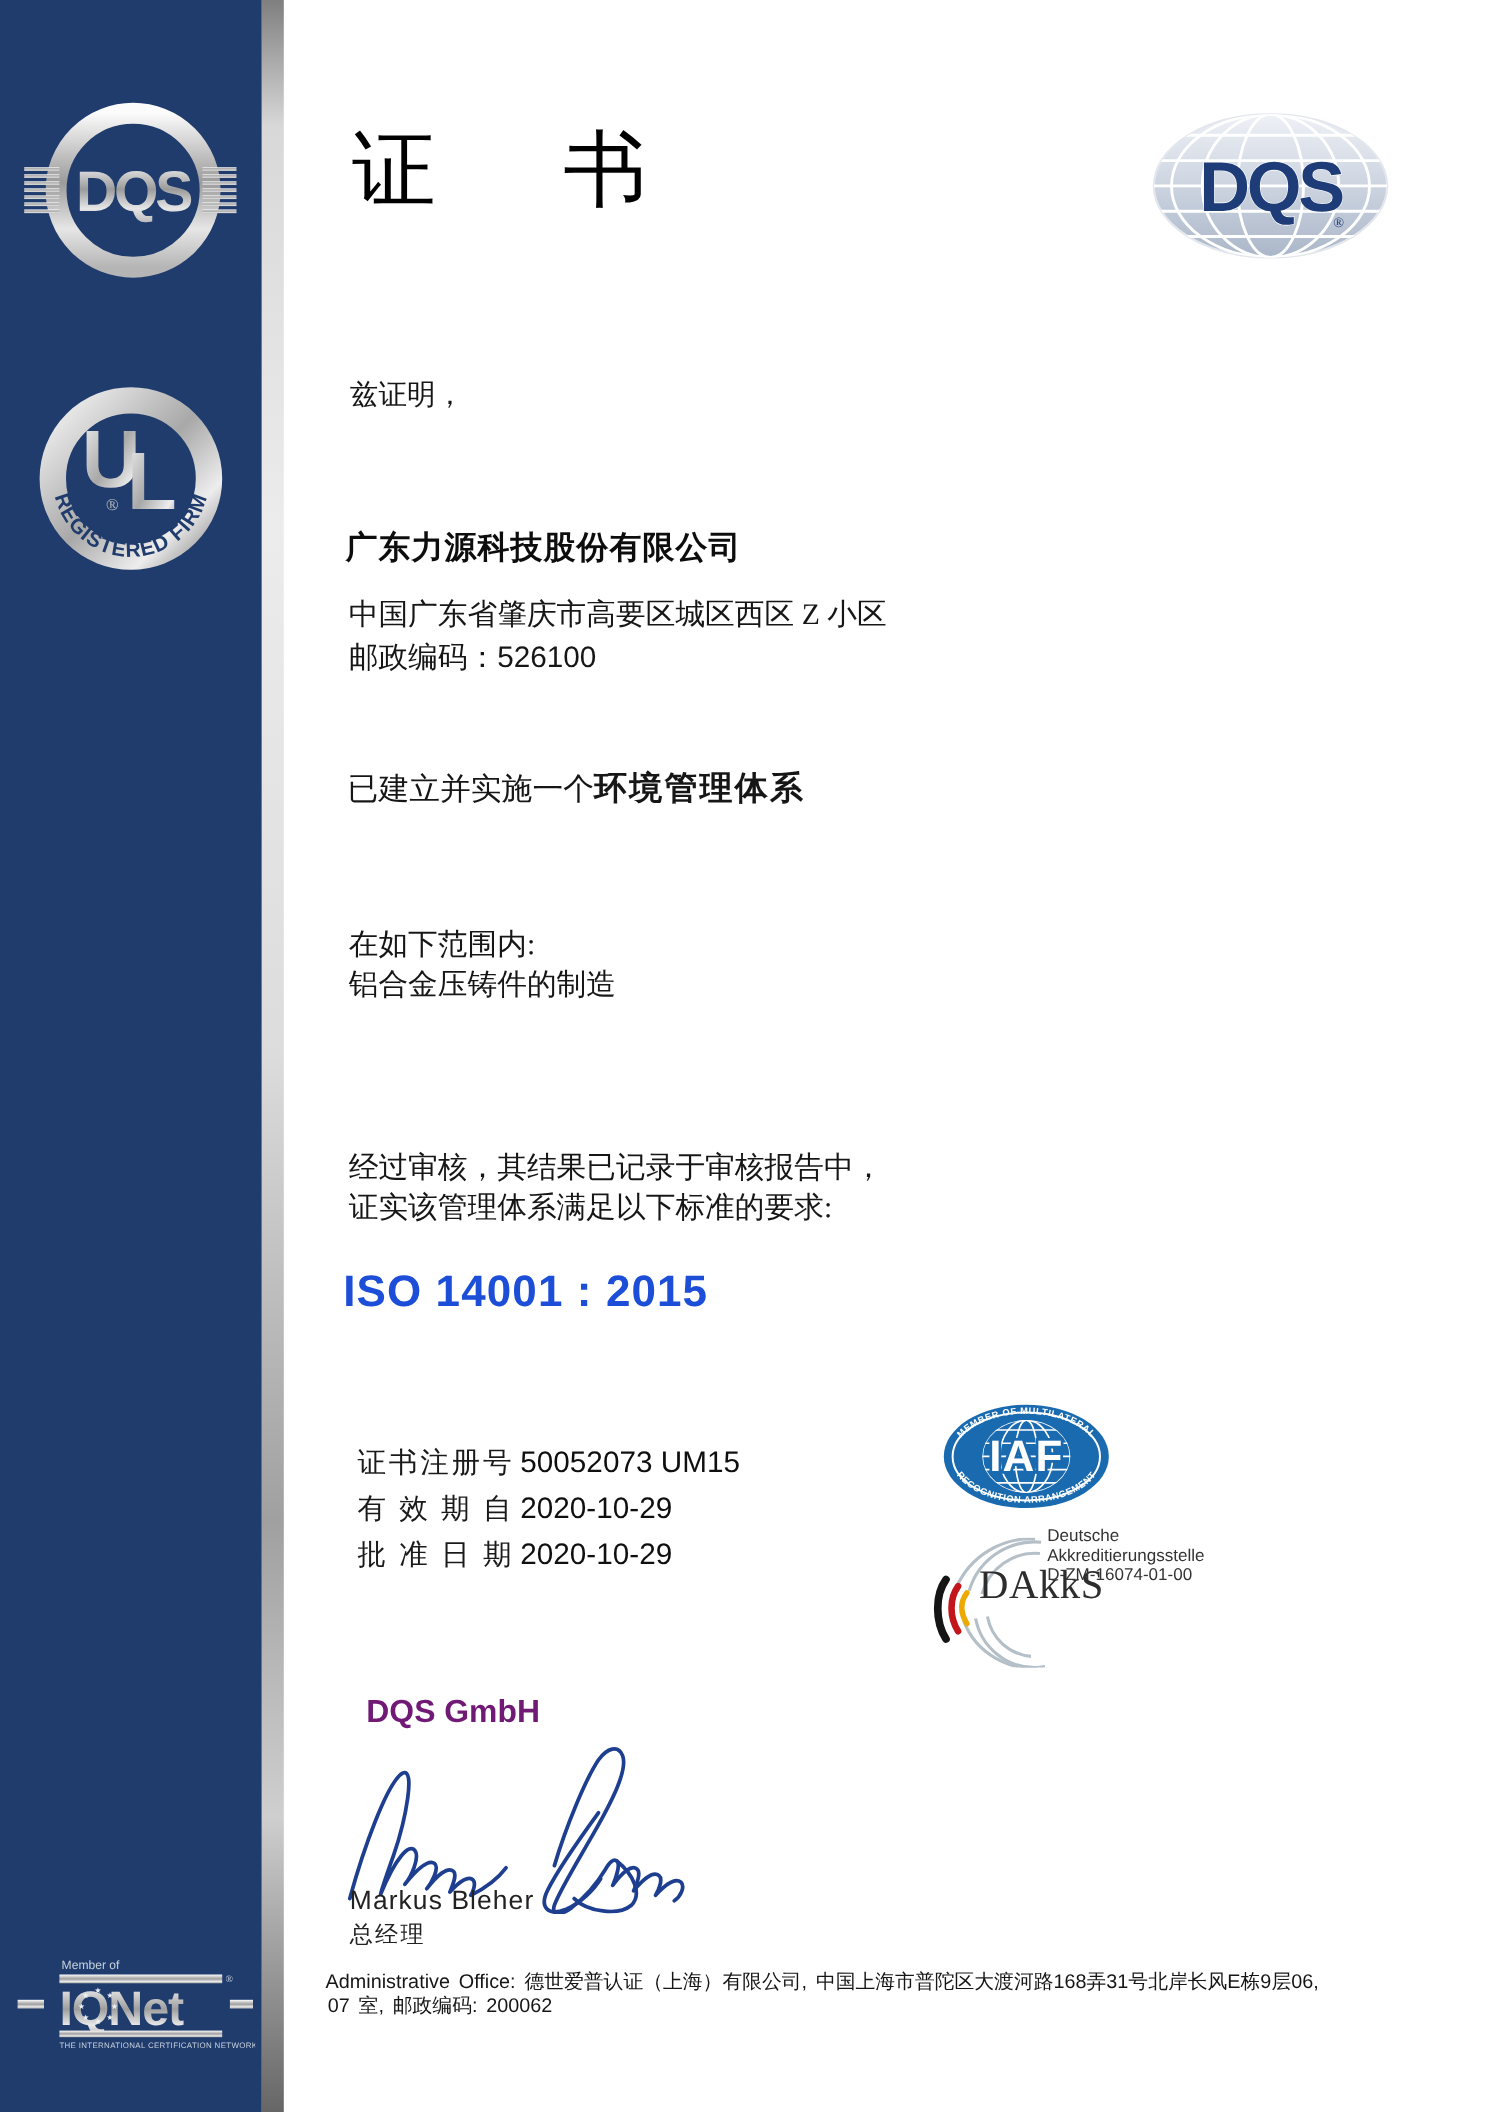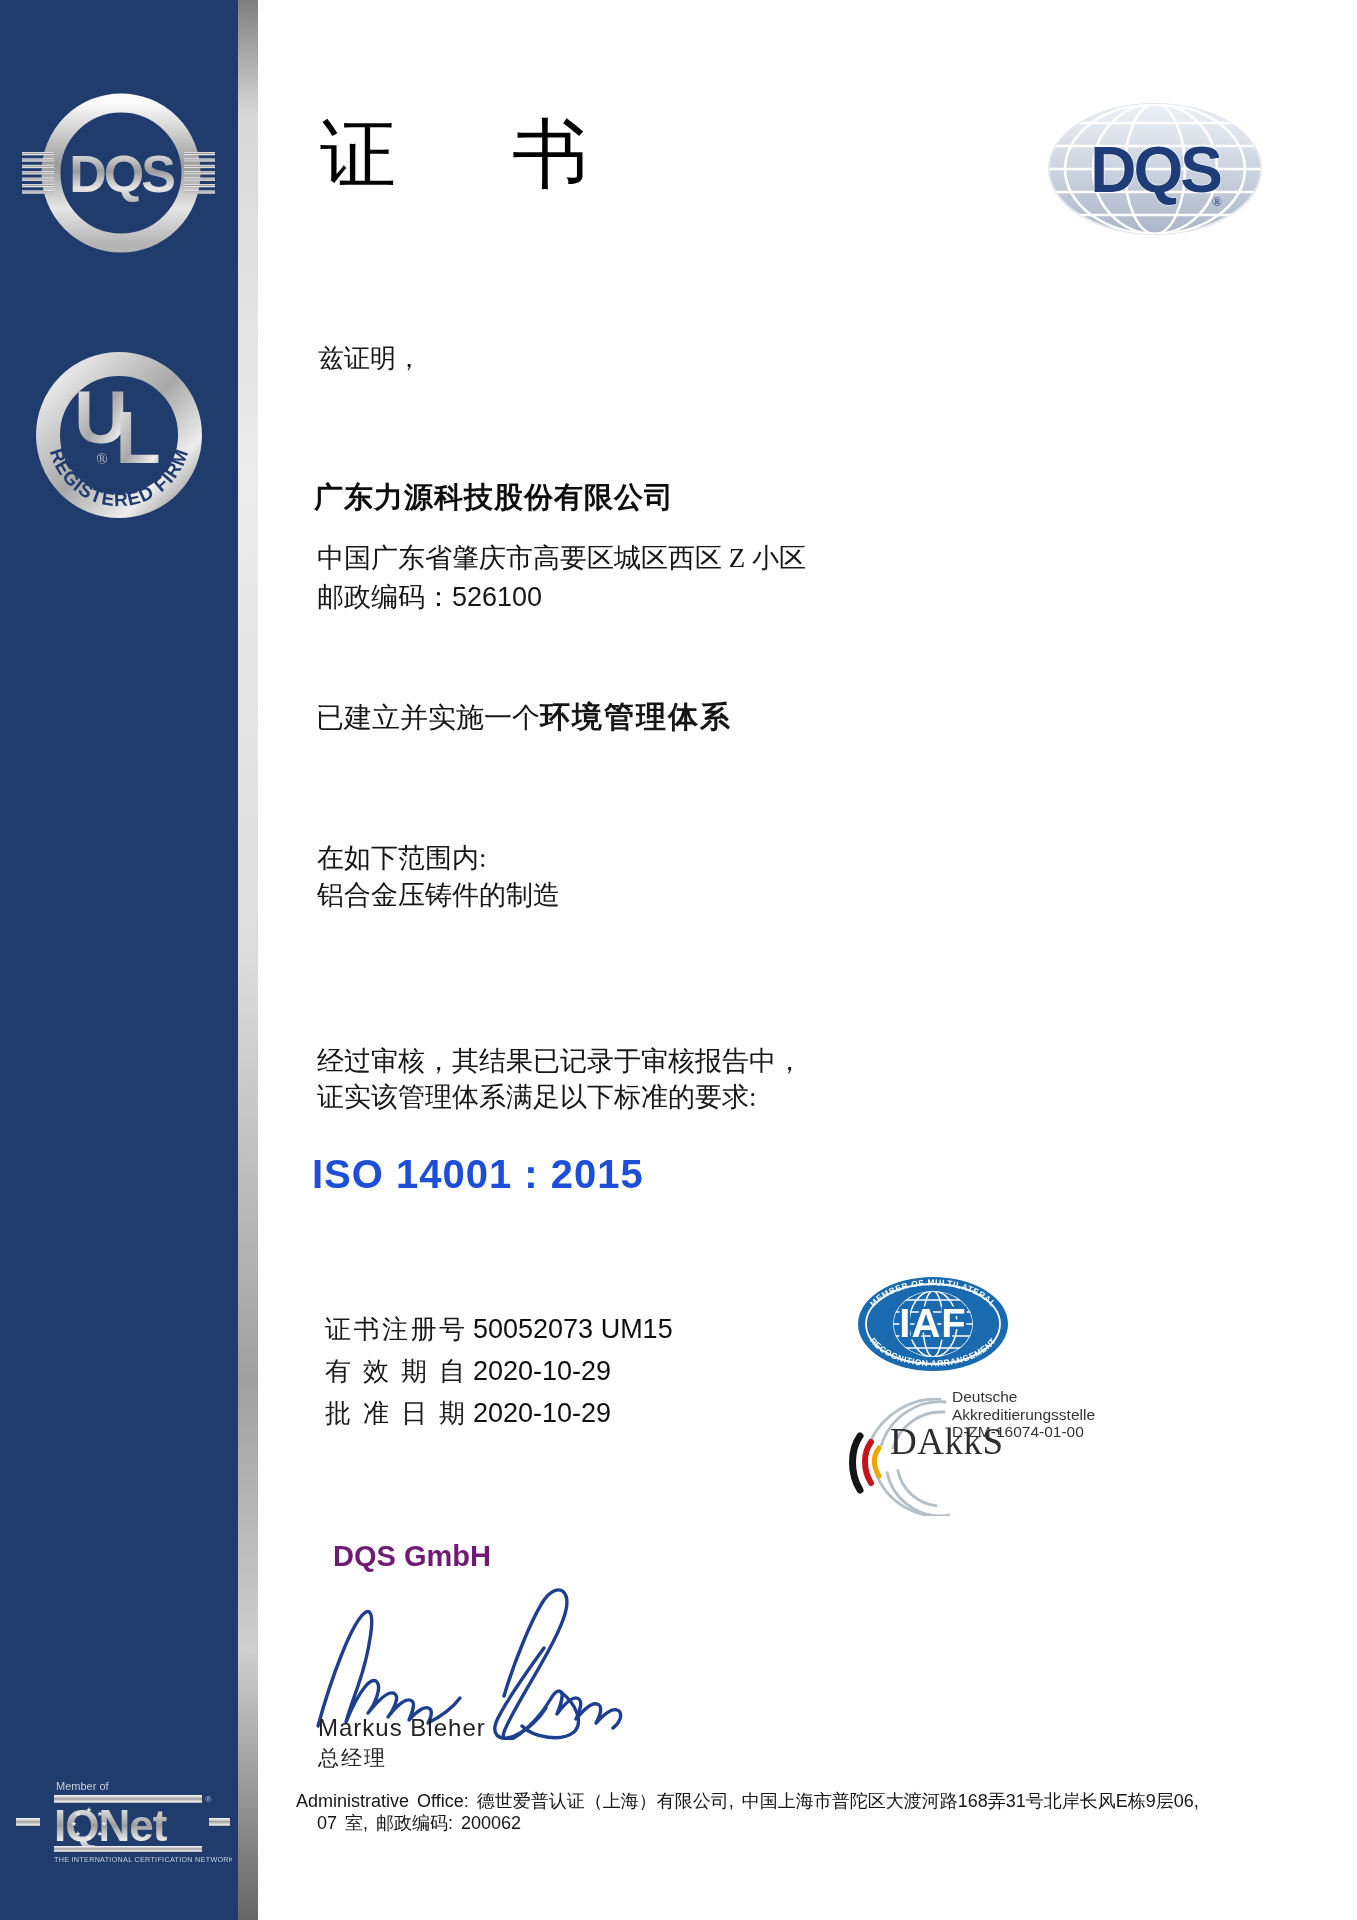--- a/index.html
+++ b/index.html
@@ -35,21 +35,21 @@
   .dvalue{margin-left:8px;font-size:27px;color:#0f0f0f;}
   
   .dakks-word{left:890px;top:1420px;font-size:37px;font-weight:400;color:#2d2d2d;letter-spacing:0.5px;}
   .dakks-sub{left:952px;top:1388px;font-size:15.5px;line-height:17.5px;color:#333;}
   
   .issuer-org{left:333px;top:1540px;font-size:29px;font-weight:700;color:#701a75;}
   .signer{left:318px;top:1714px;font-size:24px;color:#222;letter-spacing:1px;}
   .signer-title{left:318px;top:1744px;font-size:21px;color:#222;letter-spacing:2px;}
   
   .footer{left:296px;top:1791px;font-size:18px;line-height:21.5px;color:#151515;word-spacing:3px;}
-  .footer .l3{margin-left:21px;}
+  .footer .l3{margin-left:2px;}
 </style>
 </head>
 <body>
 
 <div class="abs sidebar"></div>
 <div class="abs metal-strip"></div>
 
 <svg class="abs" style="left:0;top:85px" width="238" height="180" viewBox="0 0 238 180">
   <defs>
     <linearGradient id="sg1" x1="0" y1="0" x2="0" y2="1">

